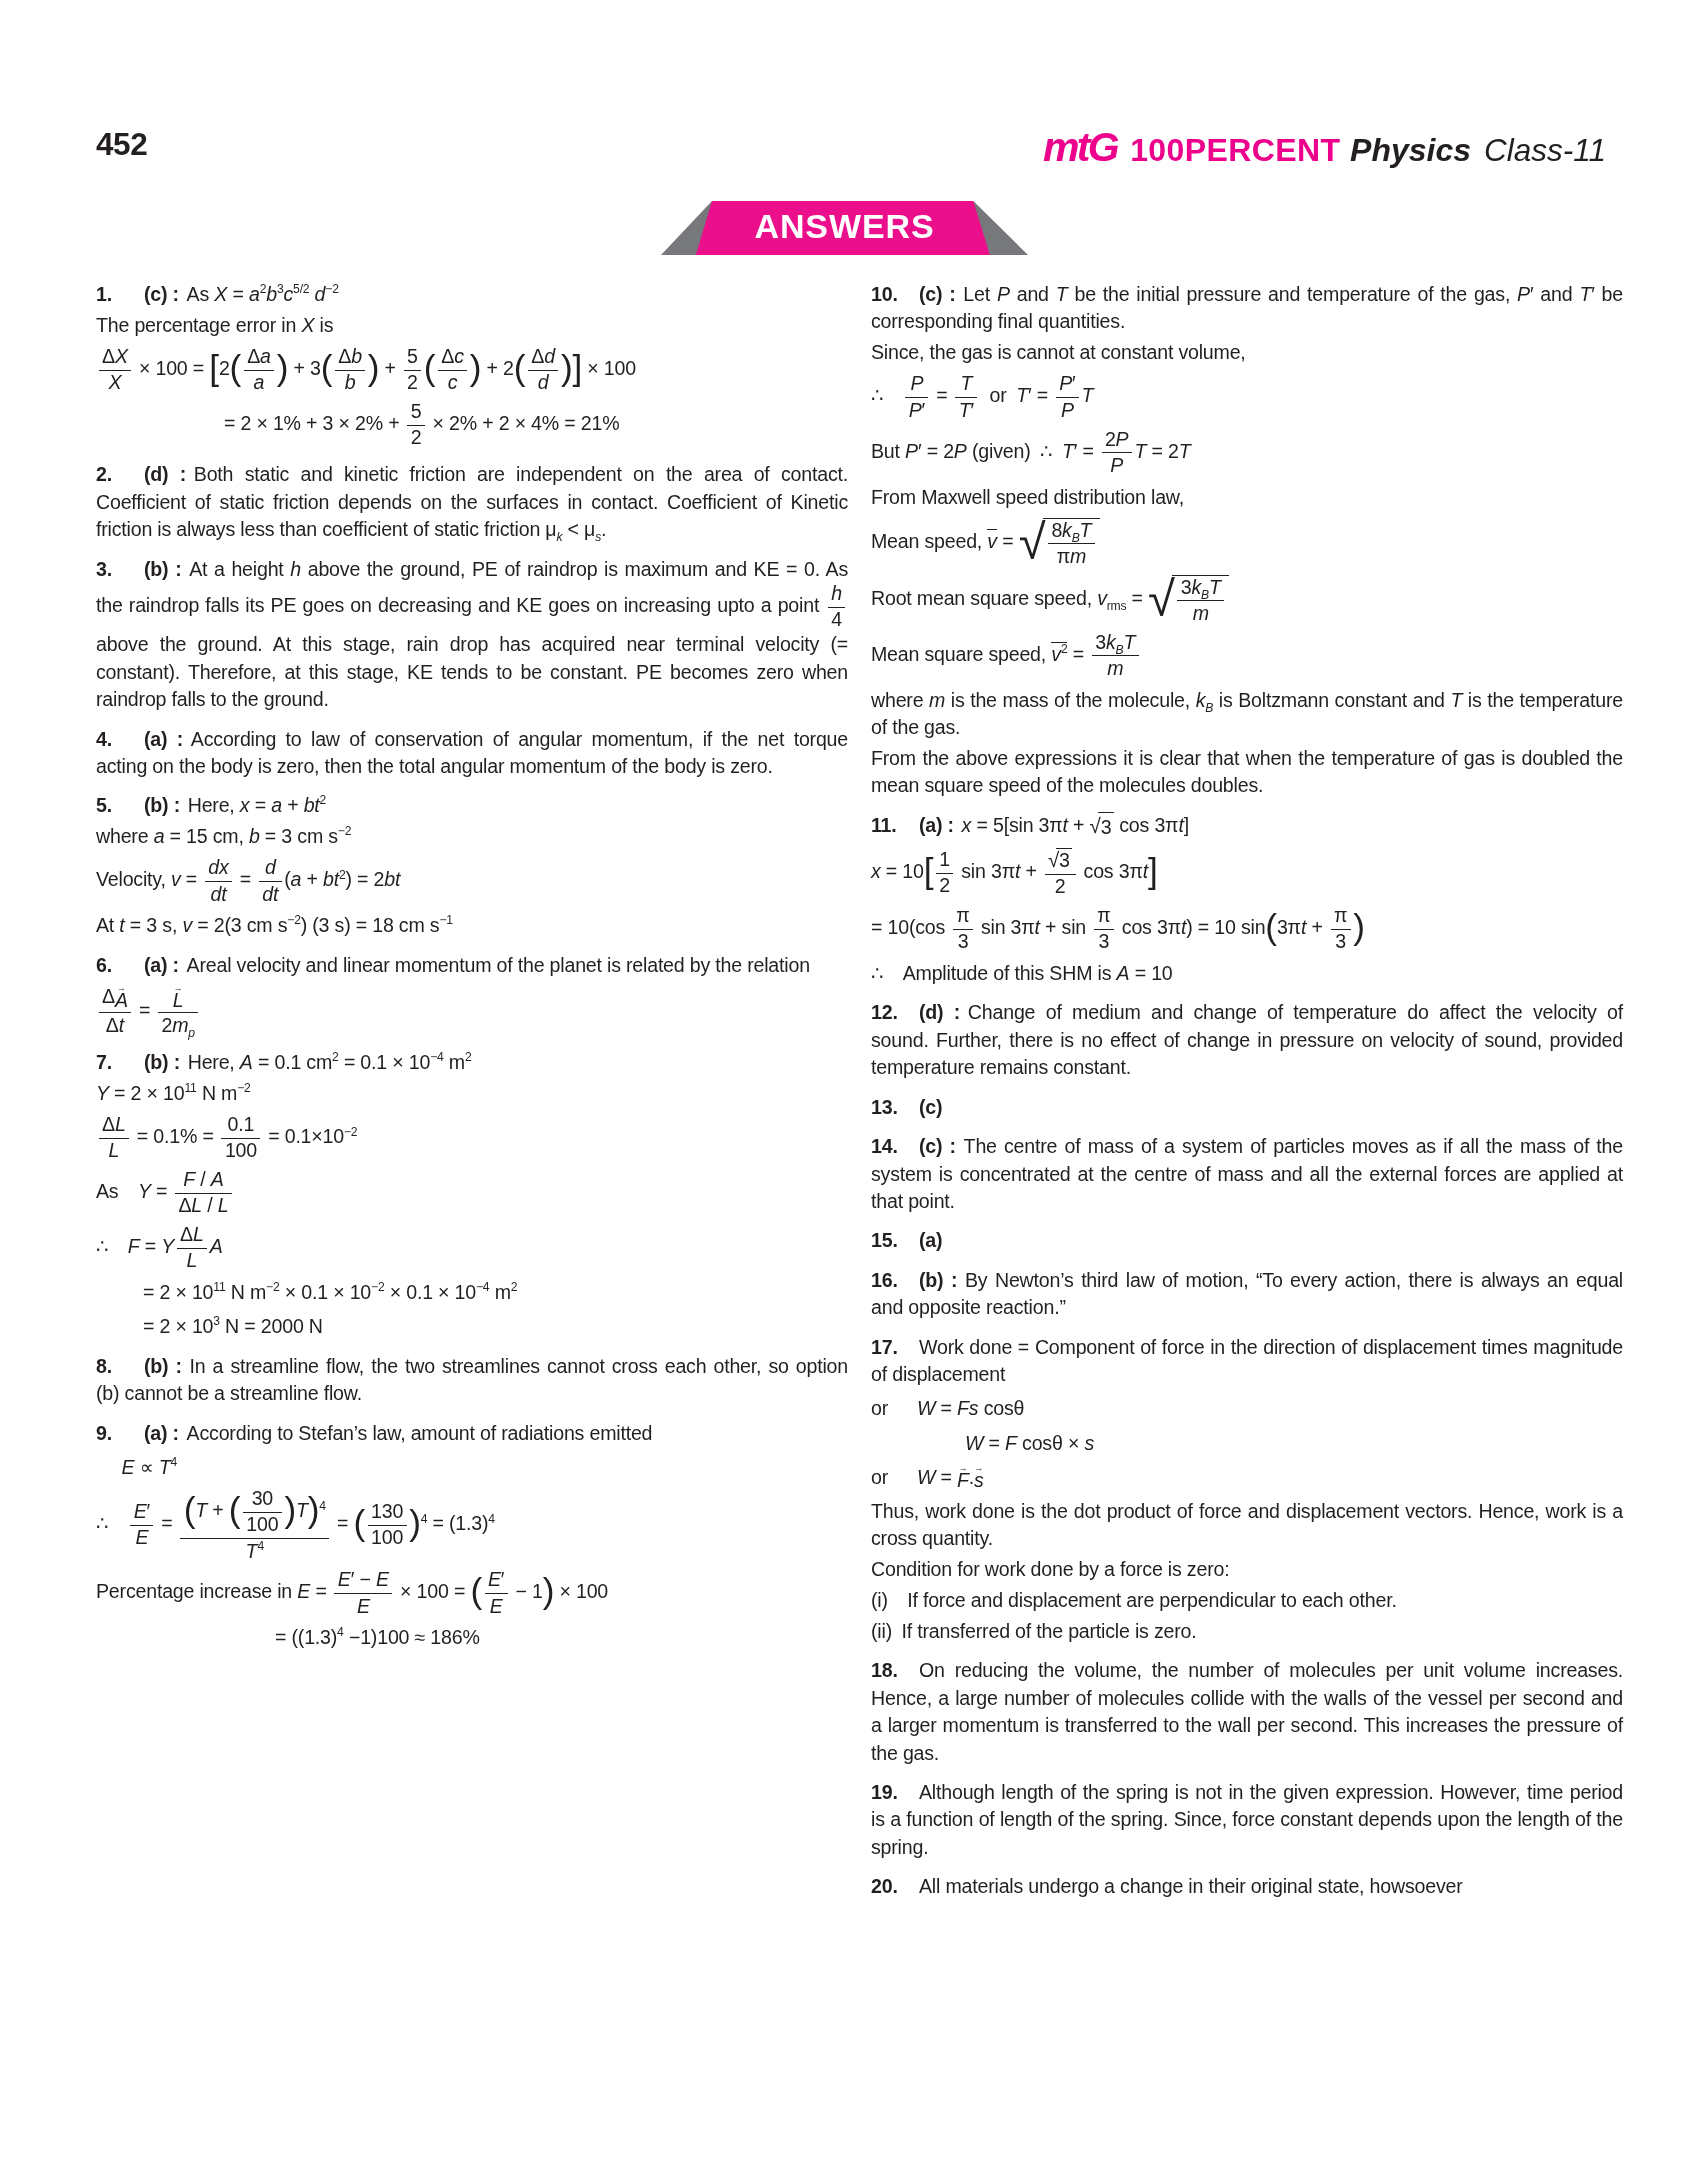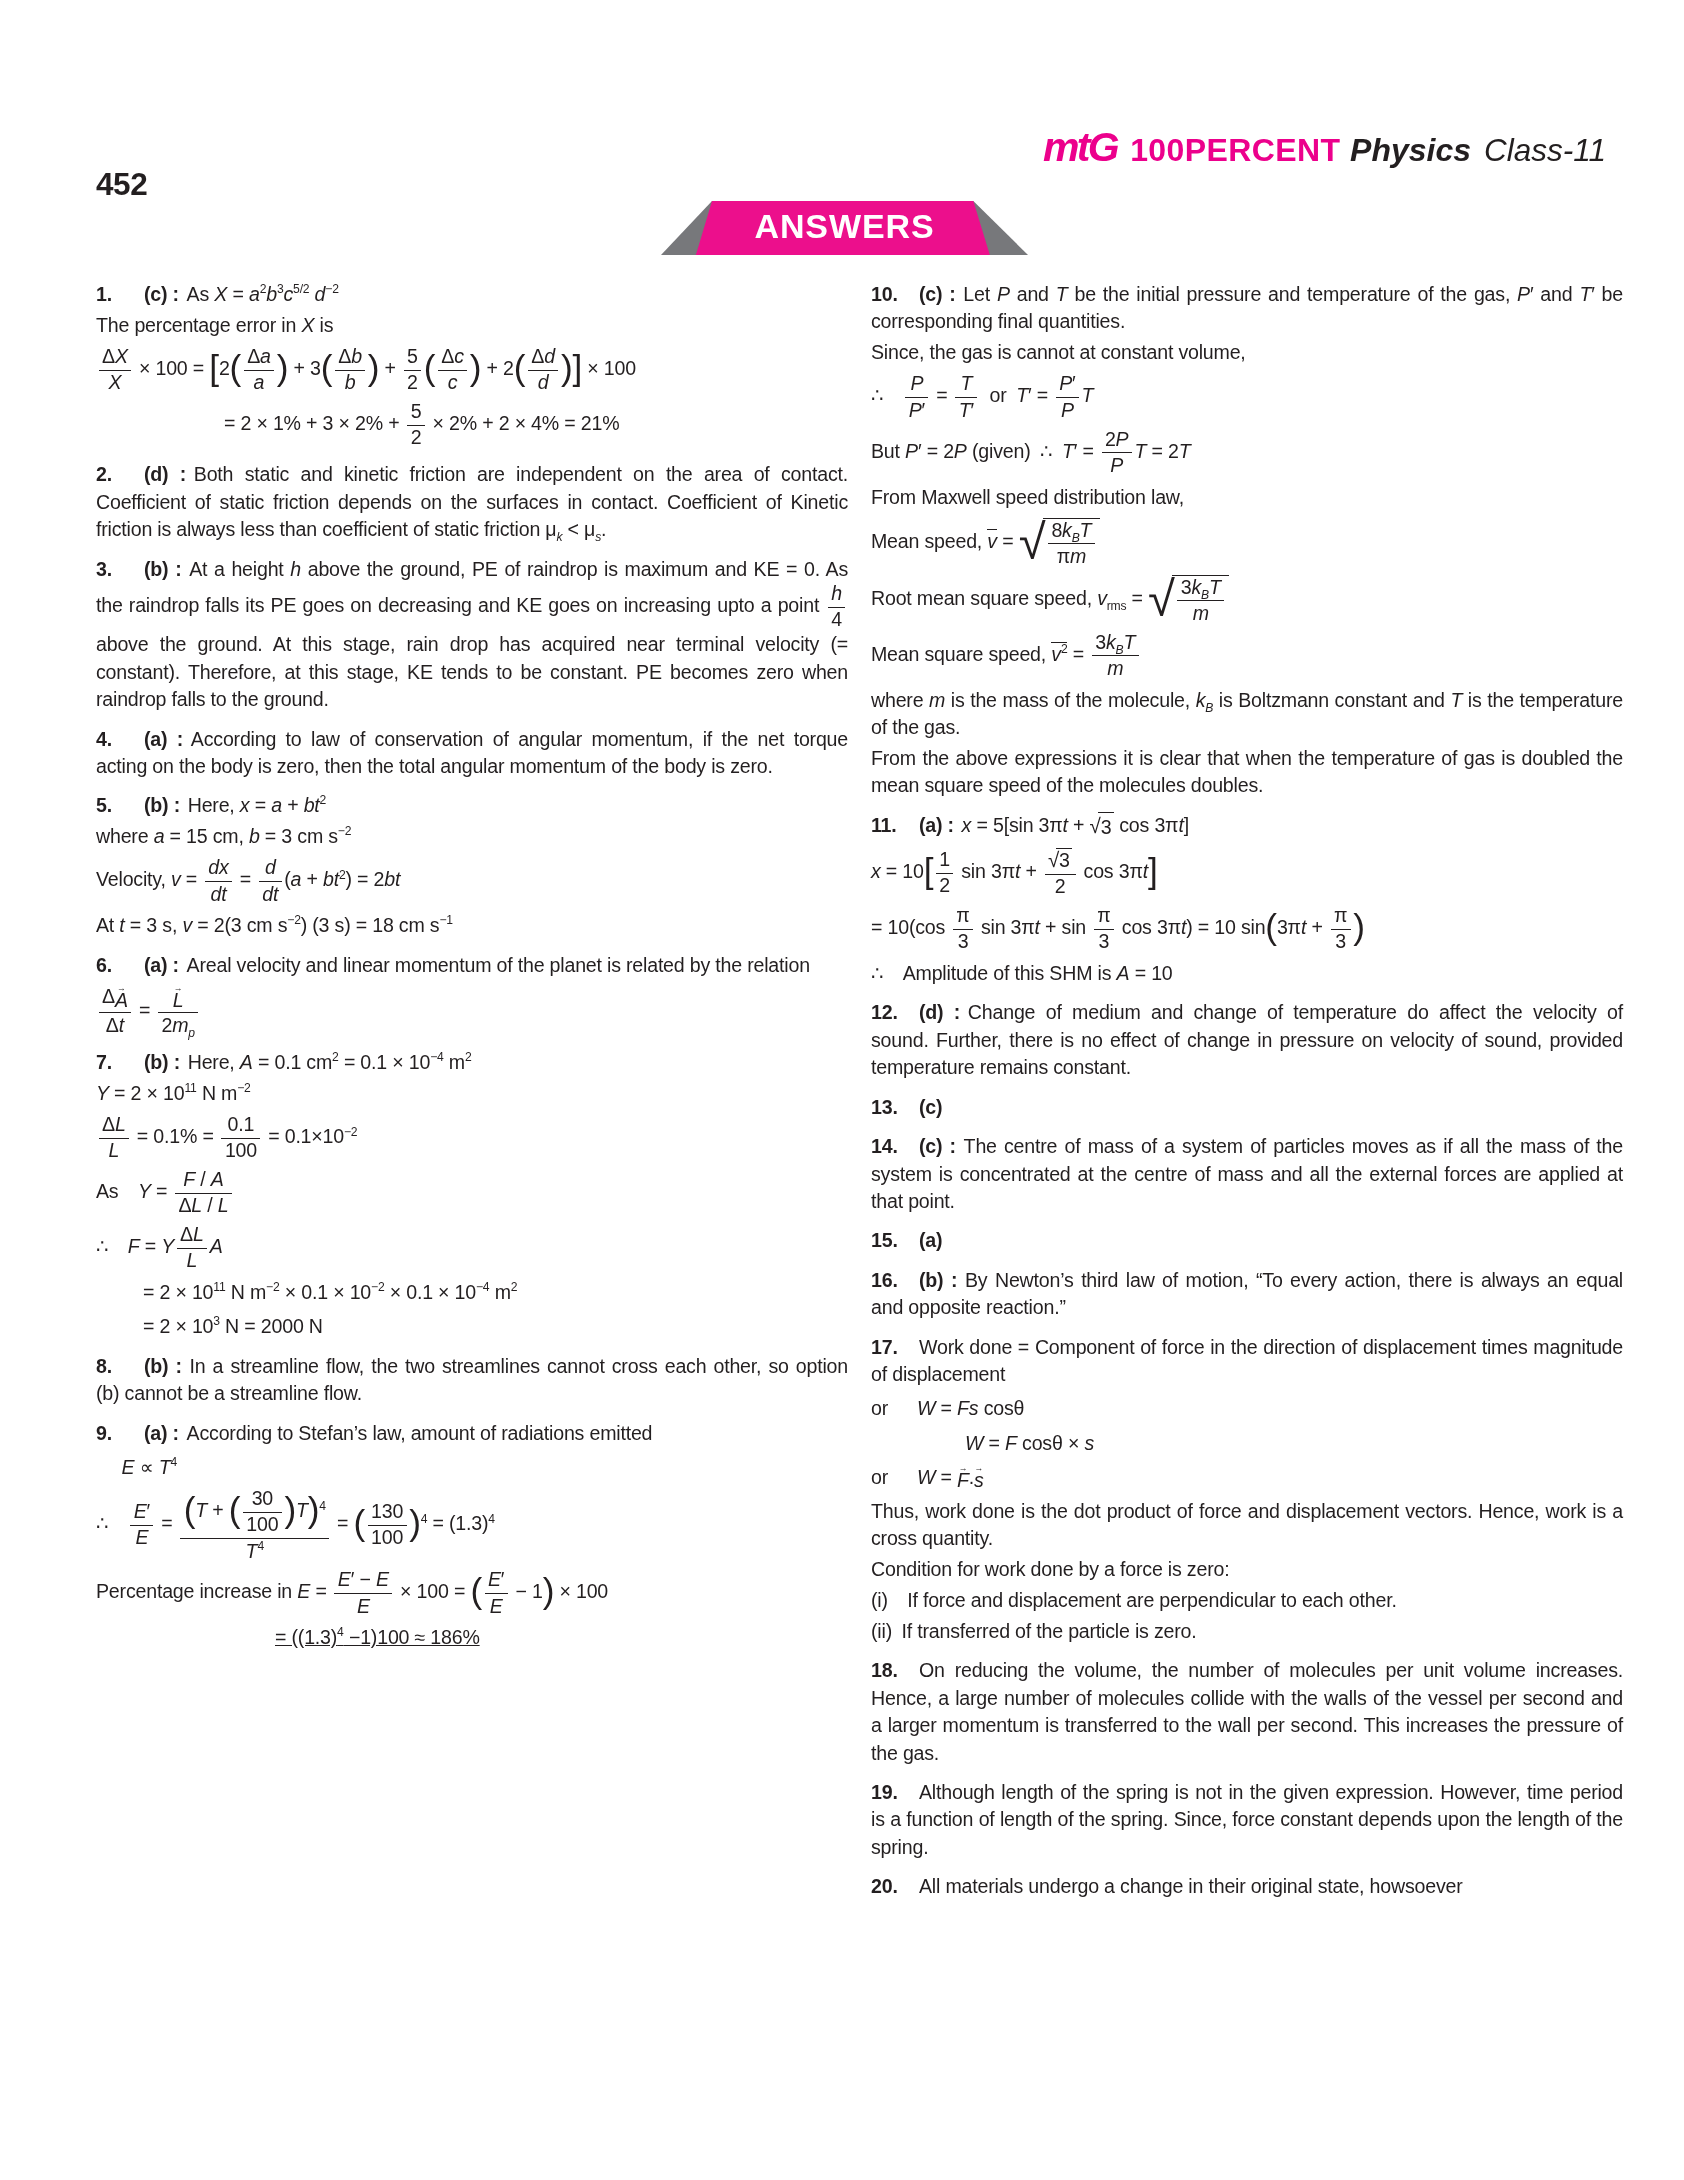--- a/index.html
+++ b/index.html
@@ -1,20 +1,20 @@
 <!DOCTYPE html>
 <html style="font-size:13.6px"><head>
 <meta charset="utf-8">
 <style>
   html,body{margin:0;padding:0;background:#e8e8e8;}
   .page{position:relative;width:1684px;height:2181px;background:#ffffff;margin:0 auto;
         font-family:"Liberation Sans",sans-serif;color:#231f20;overflow:hidden;}
 
   
-  .pagenum{position:absolute;left:96px;top:126px;font-size:31.5px;font-weight:600;letter-spacing:-0.4px;margin-top:40px;}
+  .pagenum{position:absolute;left:96px;top:126px;font-size:31.5px;font-weight:600;letter-spacing:-0.4px;}
   .logo{position:absolute;right:78px;top:124px;display:flex;align-items:baseline;gap:13px;white-space:nowrap;}
   .logo .mtg{font-size:41px;font-weight:800;font-style:italic;color:#ec008c;letter-spacing:-2.6px;}
   .logo .pct{font-size:32px;font-weight:700;color:#ec008c;letter-spacing:0.4px;}
   .logo .subj{font-size:32px;font-weight:800;font-style:italic;color:#231f20;margin-left:-3.4px;}
   .logo .cls{font-size:31.5px;font-style:italic;color:#231f20;}
 
   
   .banner{position:absolute;left:661px;top:201px;width:367px;height:54px;}
   .banner .gray{position:absolute;inset:0;background:#77787b;
       clip-path:polygon(13.9% 0,85.1% 0,100% 100%,0% 100%);}
@@ -112,21 +112,21 @@
         <div class="eq" style="padding-left: 47px;">= 2 × 10<span class="sup">3</span> N = 2000 N</div>
       </div>
       <div class="item">
         <div class="para"><span class="num">8.</span><span class="ans">(b) :</span>In a streamline flow, the two streamlines cannot cross each other, so option (b) cannot be a streamline flow.</div>
       </div>
       <div class="item">
         <div class="para"><span class="num">9.</span><span class="ans">(a) :</span>According to Stefan’s law, amount of radiations emitted</div>
         <div class="eq" style="padding-left: 25.6px;"><span class="it">E</span> ∝ <span class="it">T</span><span class="sup">4</span></div>
         <div class="eq">∴ <span class="fr"><span class="n"><span class="it">E</span>′</span><span class="d"><span class="it">E</span></span></span> = <span class="fr"><span class="n"><span class="bp">(</span><span class="it">T</span> + <span class="bp">(</span><span class="fr"><span class="n">30</span><span class="d">100</span></span><span class="bp">)</span><span class="it">T</span><span class="bp">)</span><span class="sup">4</span></span><span class="d"><span class="it">T</span><span class="sup">4</span></span></span> = <span class="bp">(</span><span class="fr"><span class="n">130</span><span class="d">100</span></span><span class="bp">)</span><span class="sup">4</span> = (1.3)<span class="sup">4</span></div>
         <div class="eq">Percentage increase in <span class="it">E</span> = <span class="fr"><span class="n"><span class="it">E</span>′ − <span class="it">E</span></span><span class="d"><span class="it">E</span></span></span> × 100 = <span class="bp">(</span><span class="fr"><span class="n"><span class="it">E</span>′</span><span class="d"><span class="it">E</span></span></span> − 1<span class="bp">)</span> × 100</div>
-        <div class="eq" style="padding-left: 179px; text-decoration: underline;">= ((1.3)<span class="sup">4</span> −1)100 ≈ 186%</div>
+        <div class="eq" style="padding-left: 179px;">= ((1.3)<span class="sup">4</span> −1)100 ≈ 186%</div>
       </div>
     </div>
   <div class="col" id="col-right">
       <div class="item">
         <div class="para"><span class="num">10.</span><span class="ans">(c) :</span>Let <span class="it">P</span> and <span class="it">T</span> be the initial pressure and temperature of the gas, <span class="it">P</span>′ and <span class="it">T</span>′ be corresponding final quantities.</div>
         <div class="para">Since, the gas is cannot at constant volume,</div>
         <div class="eq">∴ <span class="fr"><span class="n"><span class="it">P</span></span><span class="d"><span class="it">P</span>′</span></span> = <span class="fr"><span class="n"><span class="it">T</span></span><span class="d"><span class="it">T</span>′</span></span> or <span class="it">T</span>′ = <span class="fr"><span class="n"><span class="it">P</span>′</span><span class="d"><span class="it">P</span></span></span><span class="it">T</span></div>
         <div class="eq">But <span class="it">P</span>′ = 2<span class="it">P</span> (given) ∴ <span class="it">T</span>′ = <span class="fr"><span class="n">2<span class="it">P</span></span><span class="d"><span class="it">P</span></span></span><span class="it">T</span> = 2<span class="it">T</span></div>
         <div class="para">From Maxwell speed distribution law,</div>
         <div class="eq">Mean speed, <span class="ovl"><span class="it">v</span></span> = <span class="sq big">

